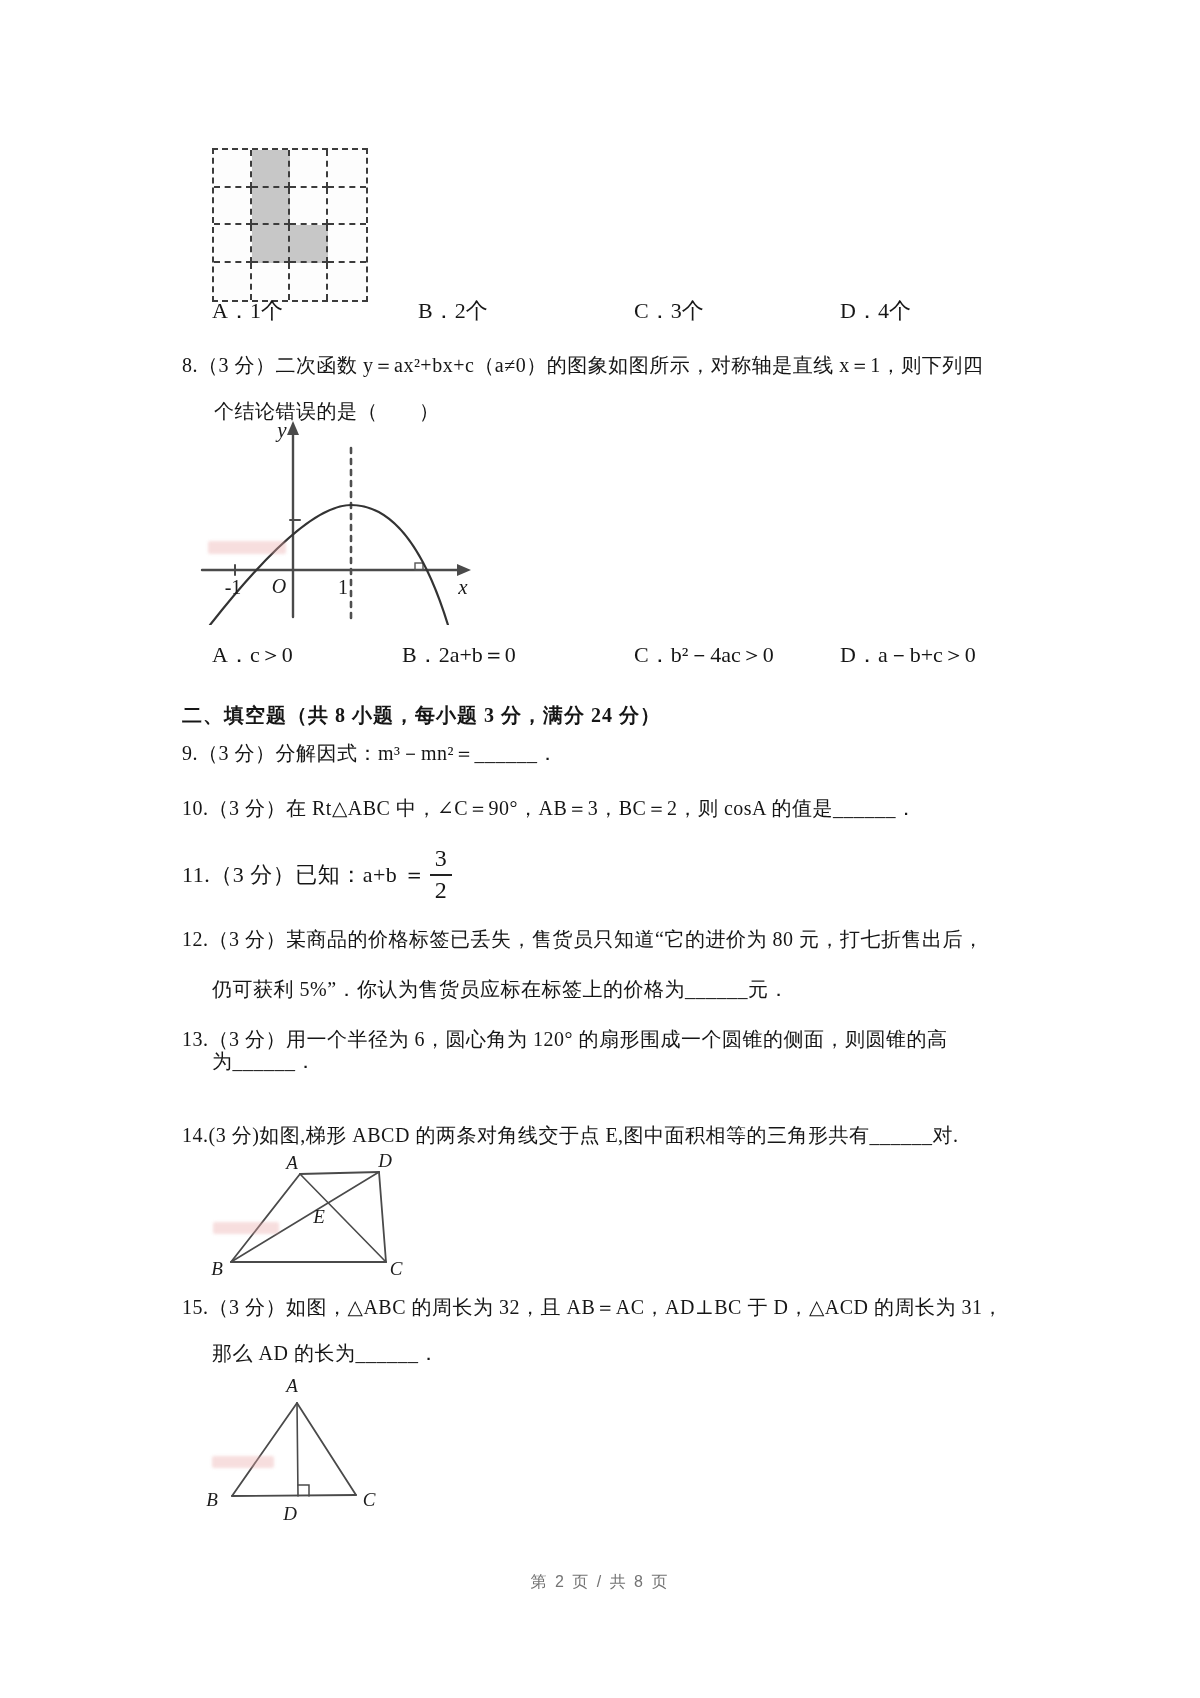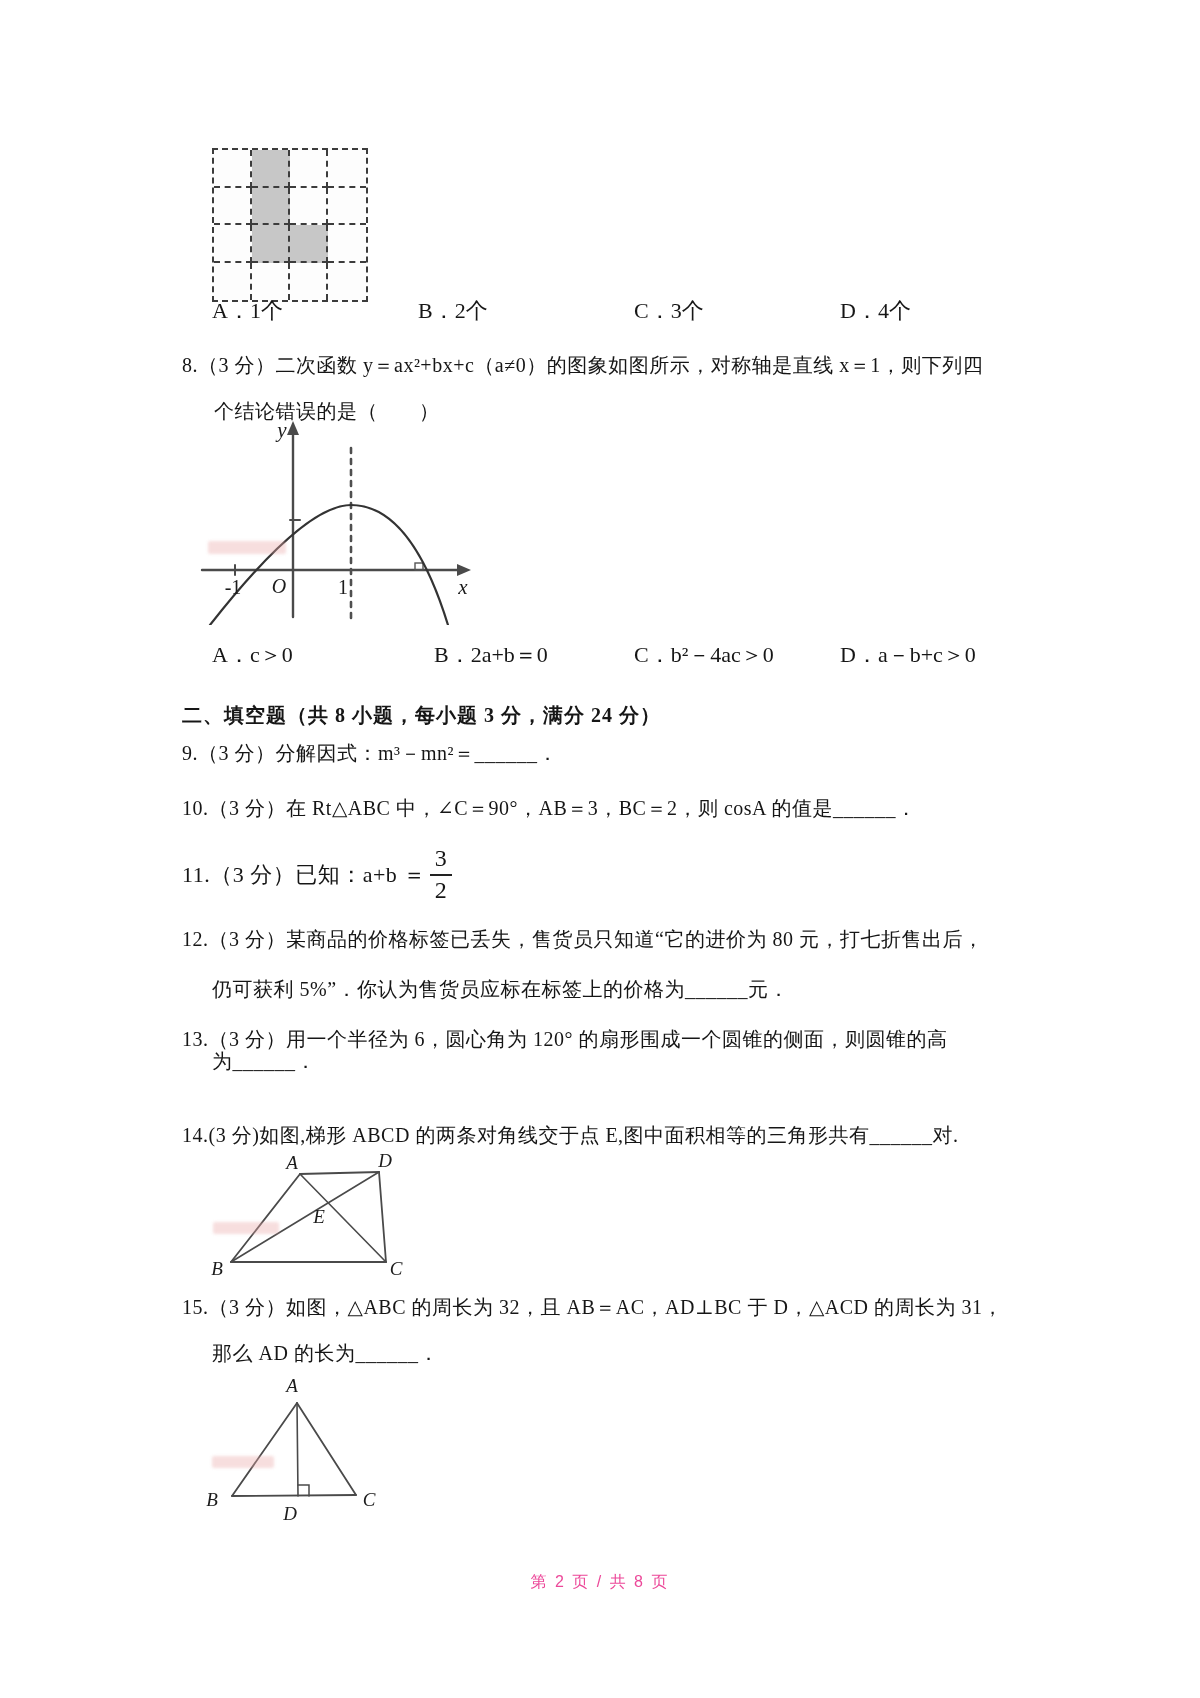--- a/index.html
+++ b/index.html
@@ -28,21 +28,21 @@
   .fig .it{font-style:italic;}
   
   .qflex{position:absolute;display:flex;align-items:center;font-size:22px;white-space:pre;letter-spacing:0.5px;}
   .frac{display:inline-flex;flex-direction:column;align-items:center;margin:0 4px;font-size:24px;line-height:1.15;}
   .frac .num{border-bottom:2px solid #222;padding:0 5px 1px;}
   .frac .den{padding-top:1px;}
   
   .wm{position:absolute;background:rgba(234,168,168,0.38);filter:blur(1.5px);border-radius:2px;}
   .footer{
     position:absolute;left:0;right:0;top:1572px;text-align:center;
-    font-family:"Liberation Sans","DejaVu Sans",sans-serif;font-size:16px;letter-spacing:2px;color:#ec4899;
+    font-family:"Liberation Sans","DejaVu Sans",sans-serif;font-size:16px;letter-spacing:2px;color:#737373;
   }
 </style>
 </head>
 <body>
 
 <div class="page">
 
   <div class="qgrid">
       <div class="cell"></div>
       <div class="cell shaded"></div>
@@ -87,21 +87,21 @@
 
     <text x="96" y="17" font-size="21" class="it" text-anchor="middle">y</text>
     <text x="277" y="174" font-size="21" class="it" text-anchor="middle">x</text>
     <text x="93" y="173" font-size="20" class="it" text-anchor="middle">O</text>
     <text x="47" y="174" font-size="20" text-anchor="middle">-1</text>
     <text x="157" y="174" font-size="20" text-anchor="middle">1</text>
   </svg>
   <div class="wm" style="left:208px;top:541px;width:78px;height:13px"></div>
 
   <span class="opt" style="left:212px;top:640px">A．c＞0</span>
-  <span class="opt" style="left:434px;top:640px">B．2a+b＝0</span>
+  <span class="opt" style="left:402px;top:640px">B．2a+b＝0</span>
   <span class="opt" style="left:634px;top:640px">C．b²－4ac＞0</span>
   <span class="opt" style="left:840px;top:640px">D．a－b+c＞0</span>
 
   <div class="line bold" style="left:182px;top:694px">二、填空题（共 8 小题，每小题 3 分，满分 24 分）</div>
 
   <div class="line" style="left:182px;top:740px">9.（3 分）分解因式：m³－mn²＝______．</div>
 
   <div class="line" style="left:182px;top:795px">10.（3 分）在 Rt△ABC 中，∠C＝90°，AB＝3，BC＝2，则 cosA 的值是______．</div>
 
   <div class="qflex" style="left:182px;top:843px;height:64px">

